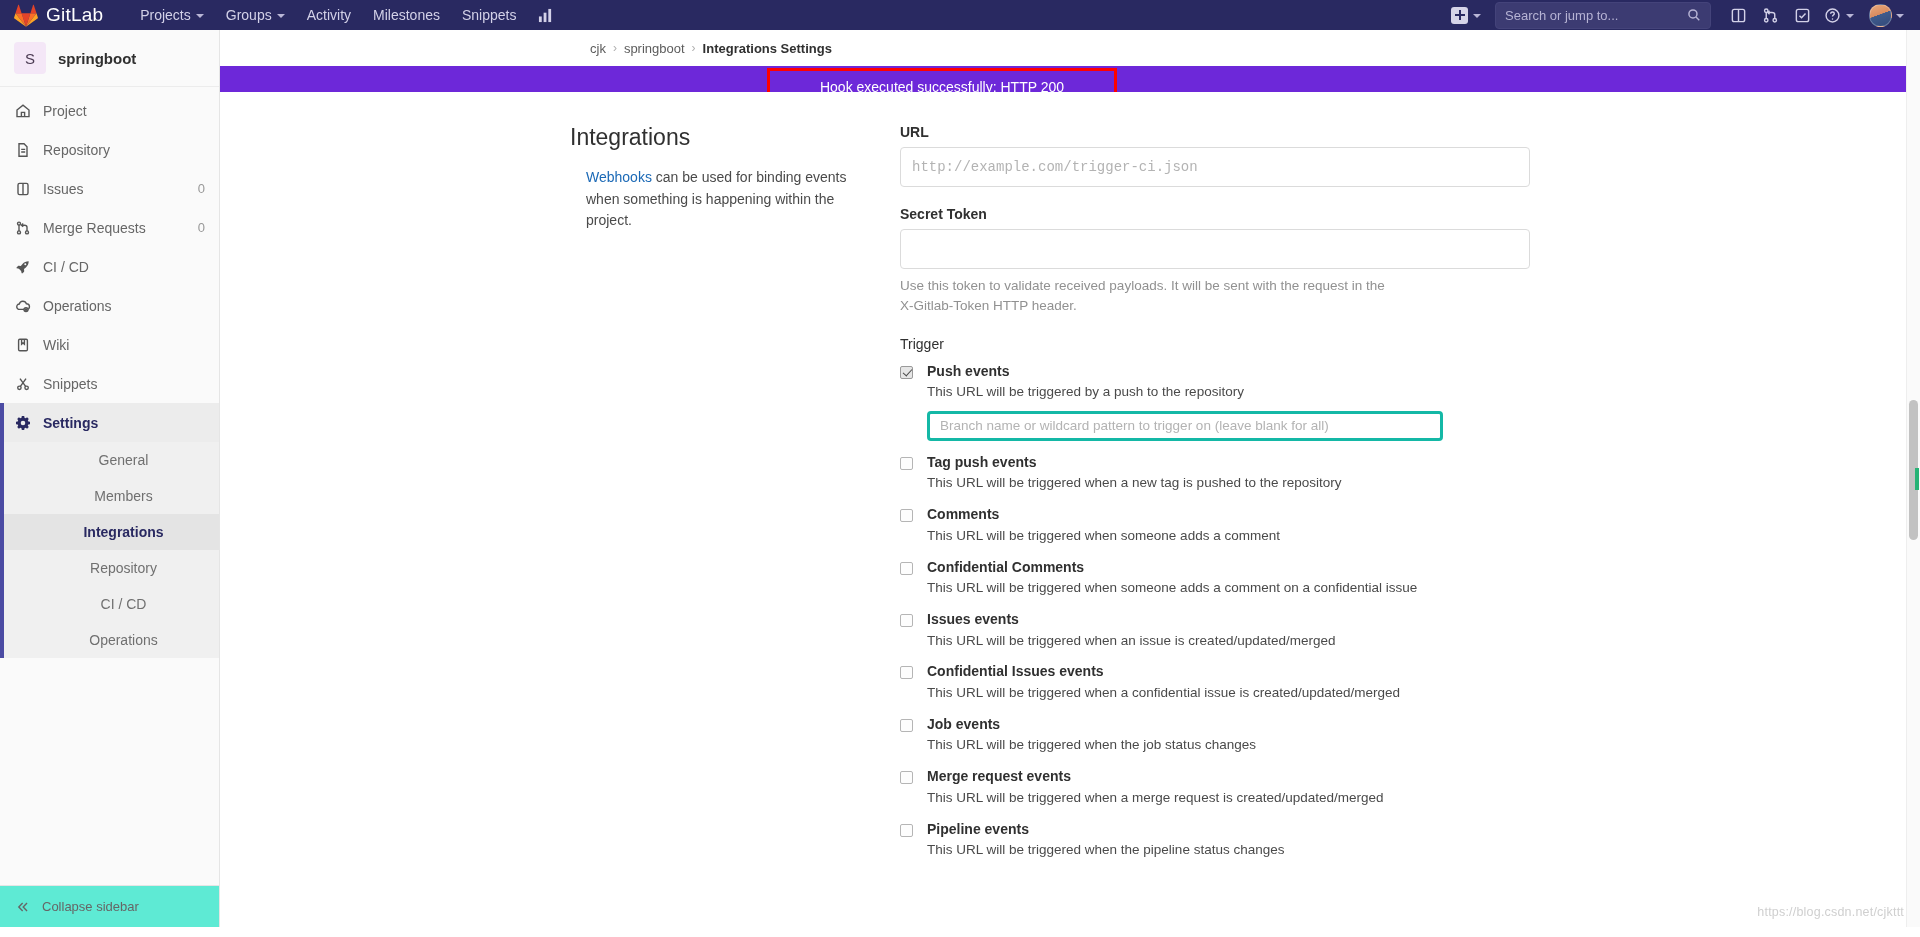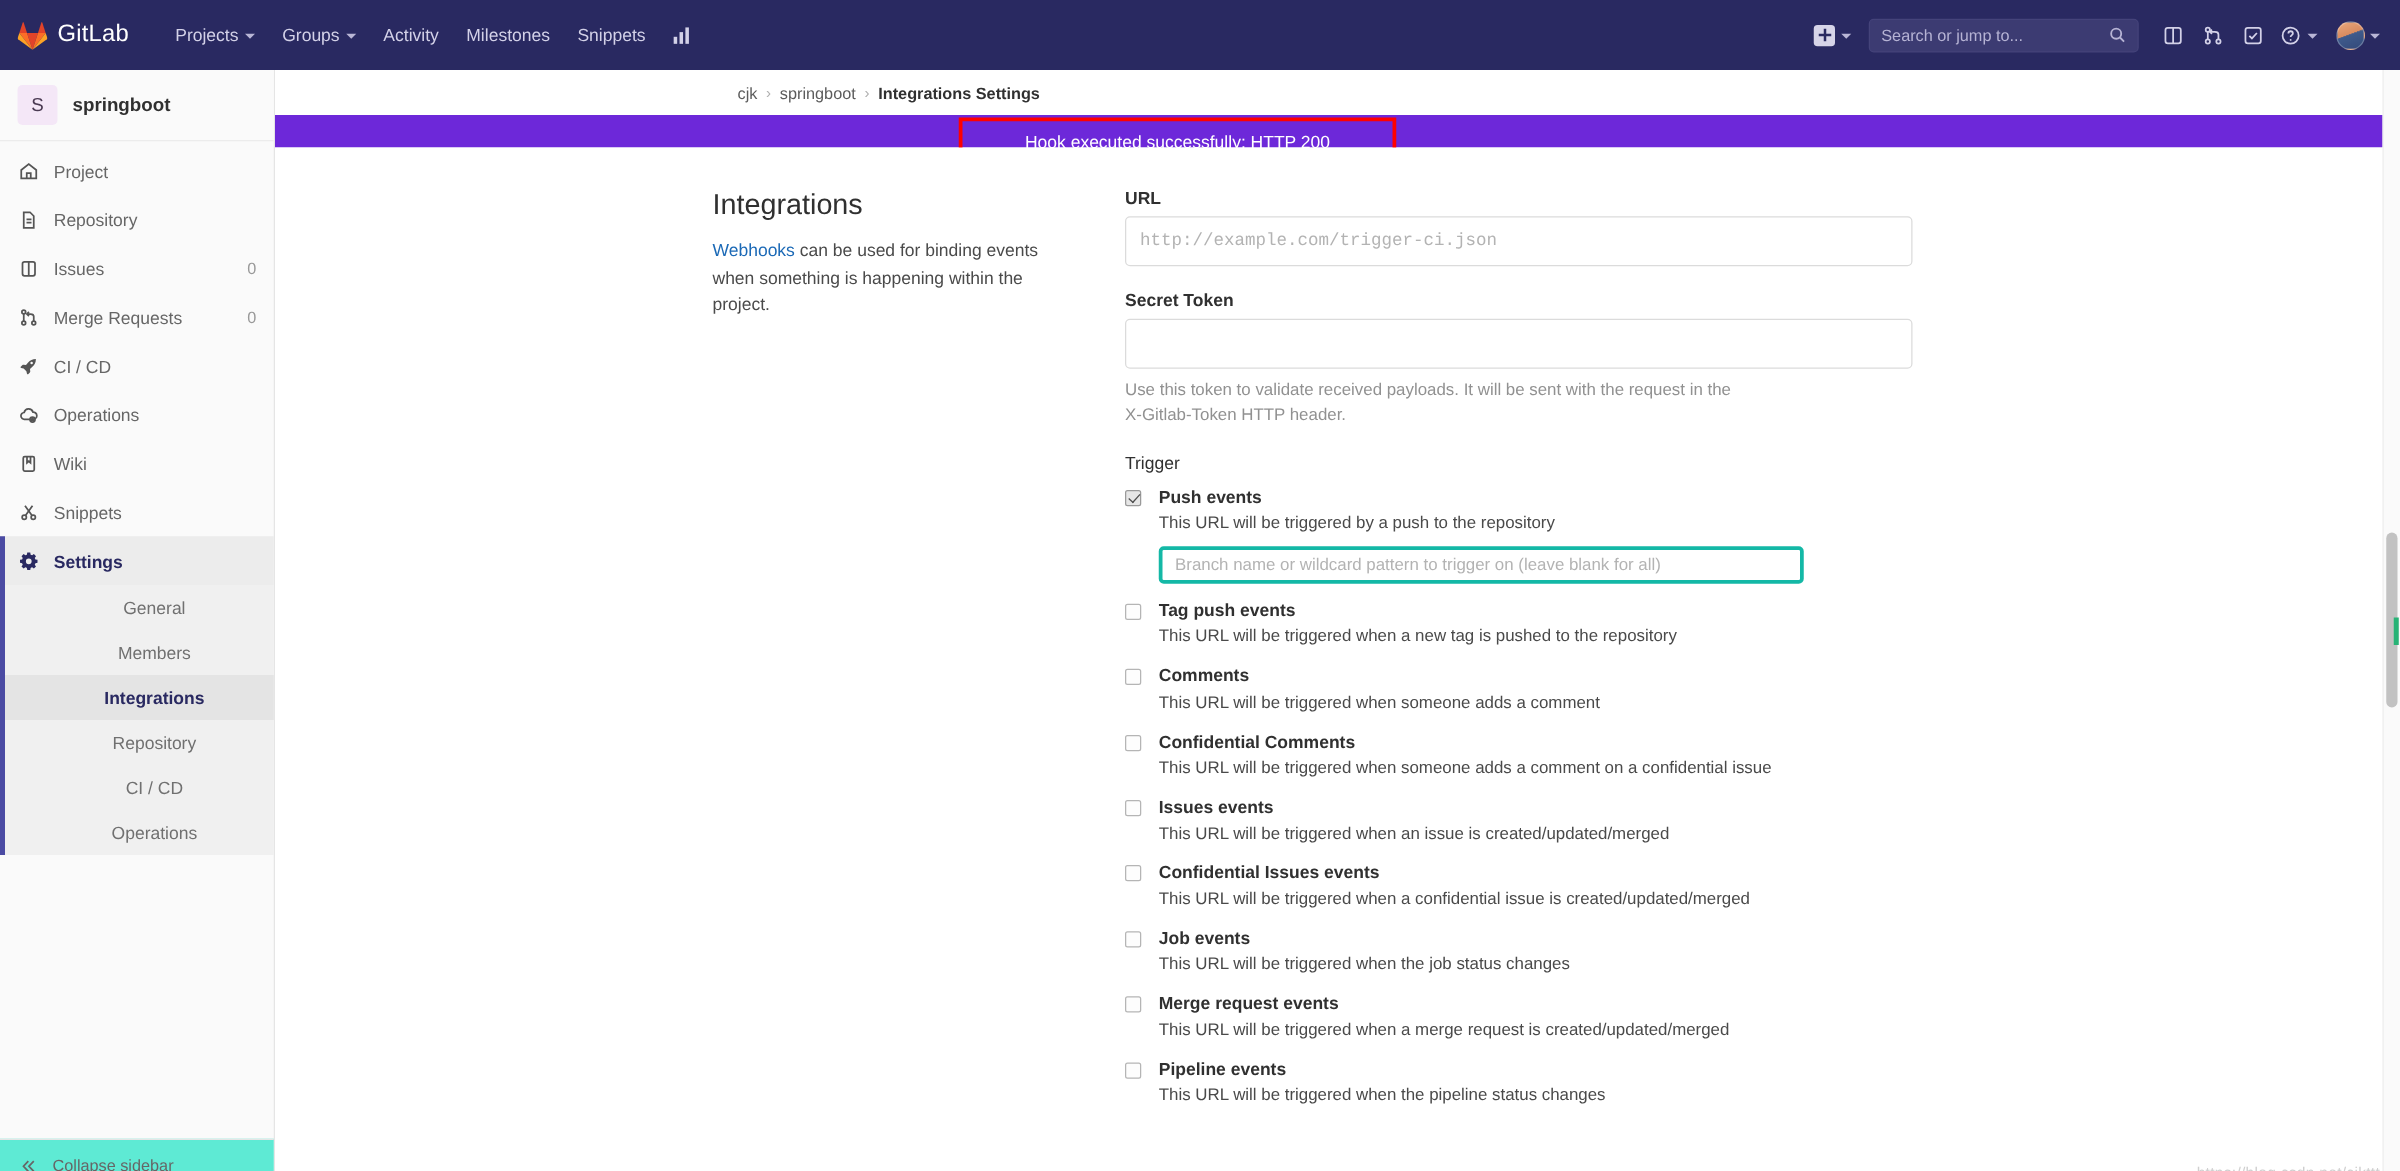--- a/index.html
+++ b/index.html
@@ -6,21 +6,21 @@
   html, body {
     margin: 0; padding: 0;
     width: 1920px; height: 937px;
     overflow: hidden;
     font-family: "Liberation Sans", sans-serif;
     background: #fff;
     color: #2e2e2e;
   }
   
   .topnav {
-    height: 56px;
+    height: 30px;
     background: #292961;
     display: flex;
     align-items: center;
     padding: 0 10px 0 14px;
     position: relative;
     z-index: 30;
   }
   .gl-logo {
     display: flex; align-items: center; gap: 8px;
     margin-right: 26px;
@@ -144,21 +144,21 @@
 
   .content-scroll {
     flex: 1; overflow: hidden; position: relative; background: #fff;
   }
   .content-pad { padding: 32px 0 0 0; }
   .row { display: flex; padding: 0 40px 0 0; }
   .col-left { width: 330px; flex: 0 0 330px; margin-left: 350px; padding-right: 36px;}
   .col-right { flex: 1; max-width: 630px; }
 
   .sec-title { font-size: 23px; color: #303030; font-weight: 400; margin: 0 0 13px 0; }
-  .sec-desc { font-size: 14px; line-height: 1.55; color: #4a4a4a; margin: 0; }
+  .sec-desc { font-size: 14px; line-height: 1.55; color: #4a4a4a; margin: 16px; }
   .lnk { color: #1b69b6; cursor: pointer; }
 
   .flabel { font-size: 14px; font-weight: bold; color: #303030; display: block; margin-bottom: 7px; }
   .finput {
     width: 100%; height: 40px; border: 1px solid #dbdbdb; border-radius: 4px;
     padding: 0 11px; font-size: 14px; color: #737373; background: #fff;
     font-family: Liberation Mono, monospace;
   }
   .finput::placeholder { color: #b3b3b3; }
   .fhelp { font-size: 13.5px; color: #919191; line-height: 1.5; margin-top: 7px; max-width: 500px;}

